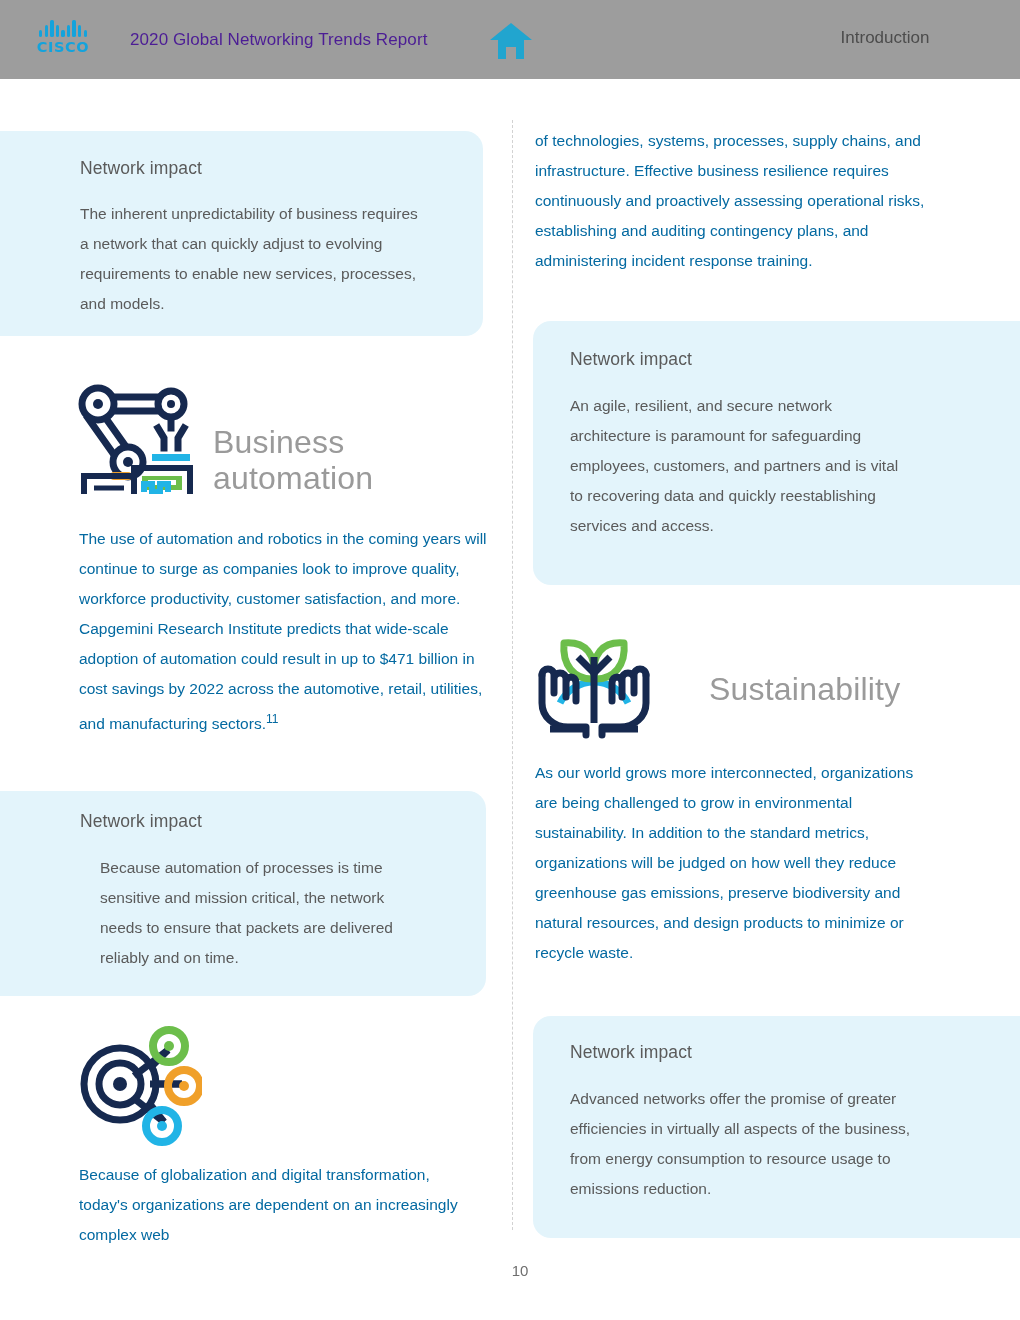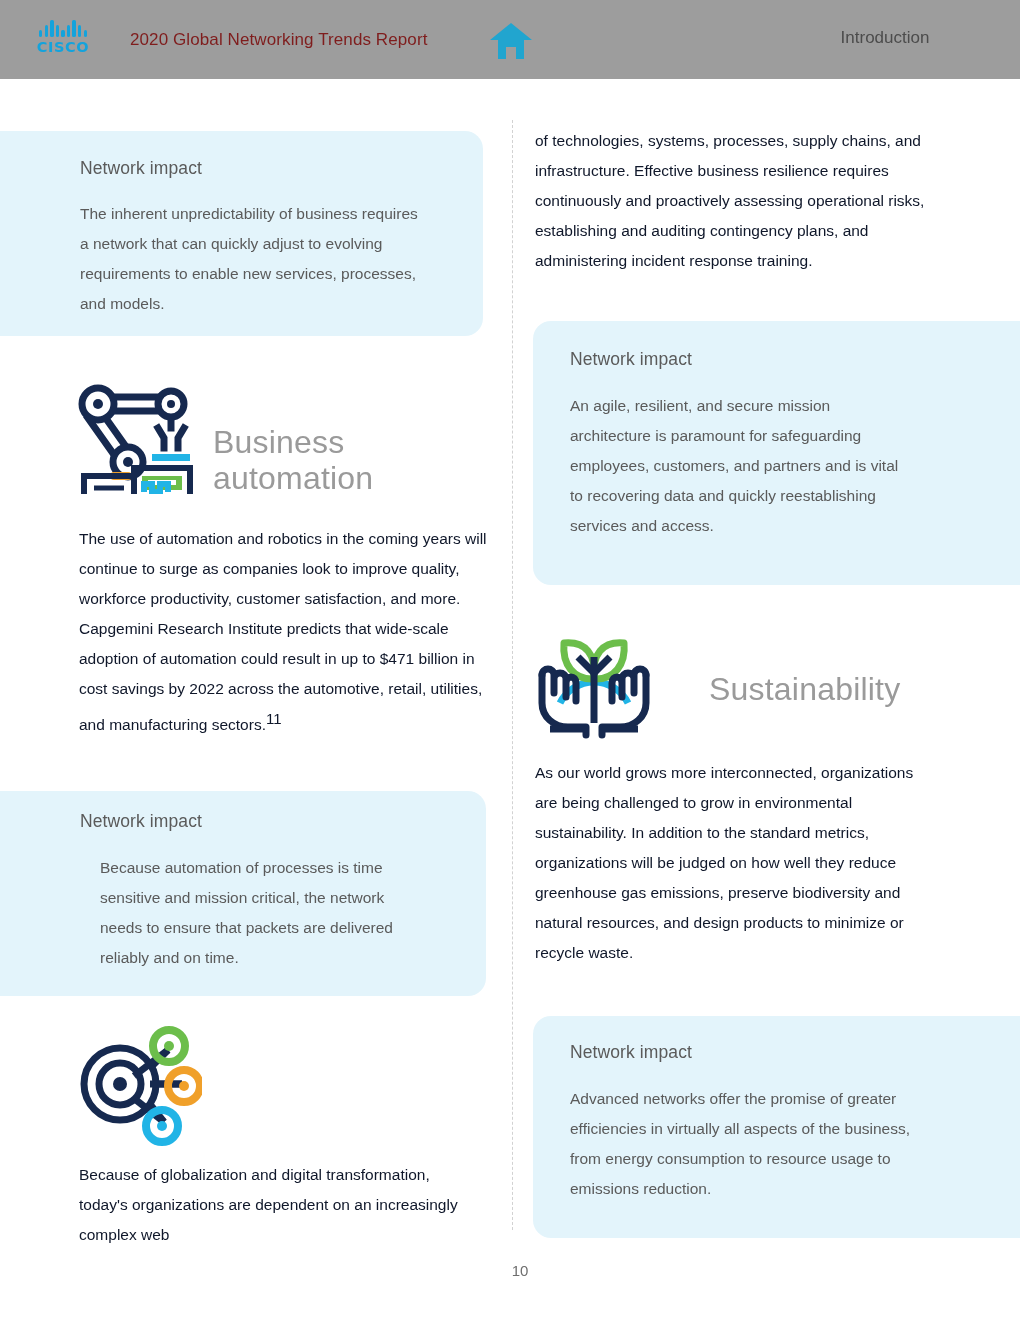--- a/index.html
+++ b/index.html
@@ -67,21 +67,21 @@
     color: #14a3dc;
     line-height: 1;
   }
 
   .header-title {
     position: absolute;
     left: 130px; top: 0;
     height: 79px;
     display: flex; align-items: center;
     font-size: 17px;
-    color: #7f1d1d;
+    color: #4c1d95;
     letter-spacing: 0.1px;
   }
 
   .home-icon {
     position: absolute;
     left: 489px; top: 22px;
     width: 44px; height: 38px;
   }
 
   .header-section {
@@ -122,35 +122,35 @@
     font-size: 15.5px;
     line-height: 30px;
     color: #5a5a5a;
   }
 
   
   .body-text {
     position: absolute;
     font-size: 15.5px;
     line-height: 30px;
-    color: #0f172a;
+    color: #0369a1;
   }
 
   .section-heading {
     position: absolute;
     font-size: 32px;
     line-height: 36px;
     color: #9a9a9a;
     font-weight: normal;
     letter-spacing: 0.2px;
   }
 
   .icon-box { position: absolute; }
 
-  sup { font-size: 15px; vertical-align: super; }
+  sup { font-size: 12px; vertical-align: super; }
 
   .page-number {
     position: absolute;
     left: 0; top: 1262px;
     width: 1020px;
     text-align: center;
     font-size: 15px;
     color: #6e6e6e;
     padding-left: 20px;
   }
@@ -272,21 +272,21 @@
     </svg>
   </div>
 
 
   <p class="body-text" style="left:79px; top:1160px; width:380px;">Because of globalization and digital transformation, today's organizations are dependent on an increasingly complex web</p>
 
   <p class="body-text" style="left:535px; top:126px; width:395px;">of technologies, systems, processes, supply chains, and infrastructure. Effective business resilience requires continuously and proactively assessing operational risks, establishing and auditing contingency plans, and administering incident response training.</p>
 
   <div class="callout right-bleed" style="left:533px; top:321px; width:487px; height:264px;">
     <div class="callout-title" style="position:absolute; left:37px; top:28px;">Network impact</div>
-    <div class="callout-body" style="position:absolute; left:37px; top:70px; width:345px;">An agile, resilient, and secure mission architecture is paramount for safeguarding employees, customers, and partners and is vital to recovering data and quickly reestablishing services and access.</div>
+    <div class="callout-body" style="position:absolute; left:37px; top:70px; width:345px;">An agile, resilient, and secure network architecture is paramount for safeguarding employees, customers, and partners and is vital to recovering data and quickly reestablishing services and access.</div>
   </div>
 
   <div class="icon-box" style="left:530px; top:617px; width:128px; height:124px;">
     <svg width="128" height="124" viewBox="0 0 128 124">
 
       <path d="M30 86 A38 38 0 0 1 98 86" fill="none" stroke="#21b4e6" stroke-width="7"></path>
 
       <path d="M62 62 C44 62 32 48 34 26 C56 24 66 38 64 60 Z" fill="none" stroke="#6cbe4b" stroke-width="7" stroke-linejoin="round"></path>
       <path d="M66 62 C84 62 96 48 94 26 C72 24 62 38 64 60 Z" fill="none" stroke="#6cbe4b" stroke-width="7" stroke-linejoin="round"></path>
 

